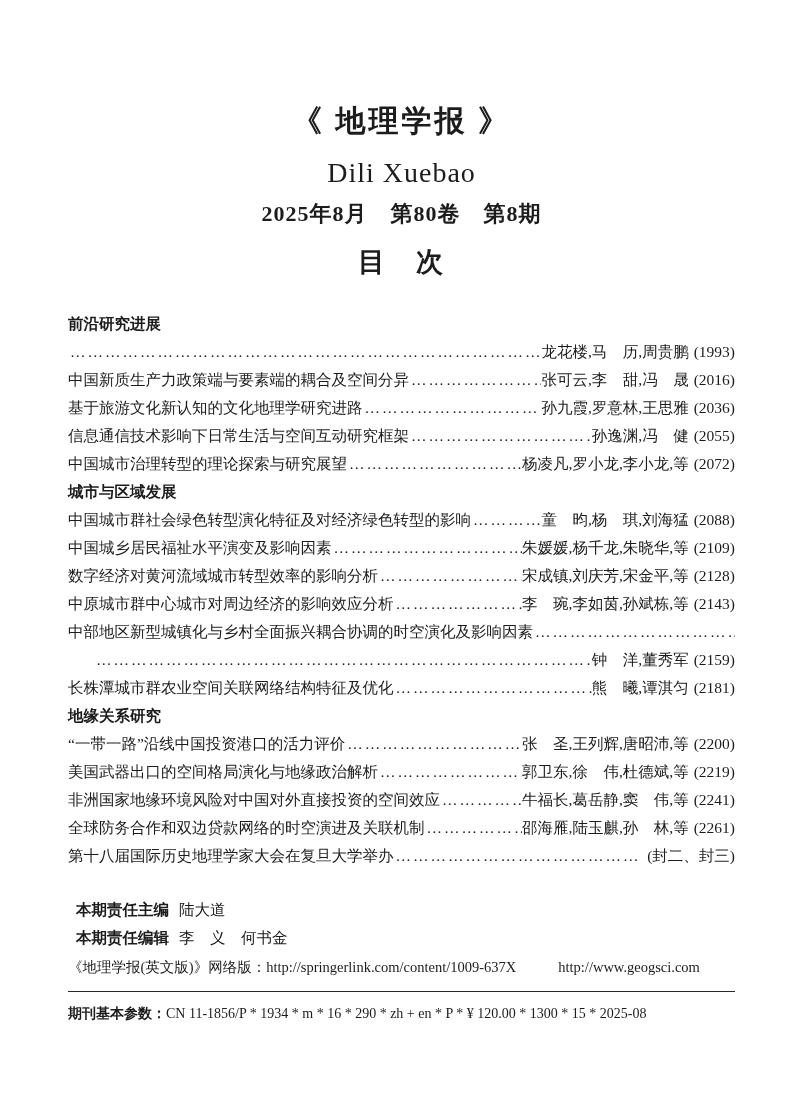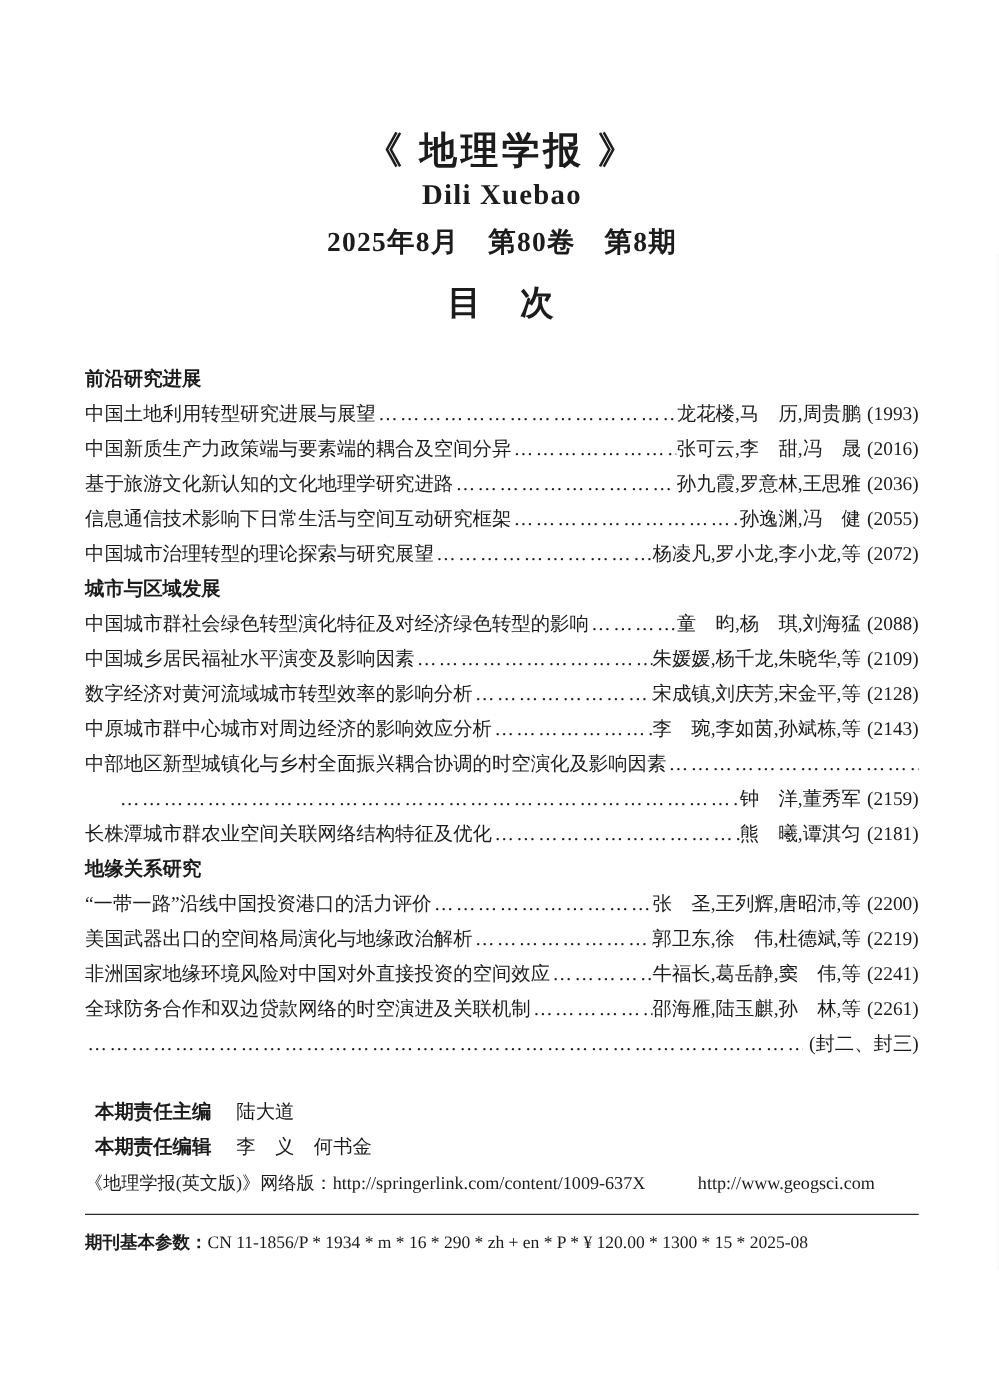--- a/index.html
+++ b/index.html
@@ -10,21 +10,21 @@
     background:#ffffff;
     color:#1c1c1c;
     font-family:"Liberation Serif","DejaVu Serif",serif;
     box-sizing:border-box;
     padding:104px 64px 0 68px;
     overflow:hidden;
   }
   
   .head{text-align:center;}
   .jtitle{font-size:30px;font-weight:bold;letter-spacing:3px;line-height:1.15;}
-  .jpinyin{font-size:23px;font-weight:bold;margin-top:4px;letter-spacing:1px;}
+  .jpinyin{font-size:28px;font-weight:normal;margin-top:18px;letter-spacing:1px;}
   .jissue{font-size:22px;font-weight:bold;margin-top:10px;letter-spacing:1px;}
   .jcontents{font-size:27px;font-weight:bold;margin-top:15px;letter-spacing:2px;}
   
   .toc{margin-top:30px;font-size:15.5px;line-height:28px;}
   .sec-h{
     font-weight:bold;
     font-family:Liberation Serif, serif;
     font-size:15.5px;
   }
   .entry{display:flex;align-items:baseline;overflow:hidden;}
@@ -34,21 +34,21 @@
     letter-spacing:2px;padding:0 2px;
   }
   .entry .auth{white-space:nowrap;flex-shrink:0;}
   .entry .pg{white-space:nowrap;flex-shrink:0;margin-left:5px;}
   .entry-cont{padding-left:26px;}
   
   .editors{margin-top:26px;padding-left:8px;font-size:15.5px;line-height:28px;}
   .ed-label{
     font-weight:bold;
     font-family:"Liberation Sans","DejaVu Sans",sans-serif;
-    margin-right:20px;
+    margin-right:10px;
   }
   .sites{margin-top:2px;font-size:14.5px;line-height:27px;}
   .url{font-family:"Liberation Serif","DejaVu Serif",serif;}
   .url2{margin-left:42px;}
   .rule{border-top:1.5px solid #2a2a2a;margin-top:10px;}
   .params{margin-top:10px;font-size:14px;line-height:22px;white-space:nowrap;}
   .p-label{
     font-weight:bold;
     font-family:"Liberation Sans","DejaVu Sans",sans-serif;
   }
@@ -61,21 +61,20 @@
   <div class="head">
     <div class="jtitle">《 地理学报 》</div>
     <div class="jpinyin">Dili Xuebao</div>
     <div class="jissue">2025年8月　第80卷　第8期</div>
     <div class="jcontents">目　次</div>
   </div>
 
   <div class="toc" id="toc">
       <div class="sec-h">前沿研究进展</div>
       <div class="entry">
-        <span class="t">中国土地利用转型研究进展与展望</span>
         <span class="dots">……………………………………………………………………………………………………………………………………………………………………………………………………………………</span>
         <span class="auth">龙花楼,马　历,周贵鹏</span>
         <span class="pg">(1993)</span>
       </div>
       <div class="entry">
         <span class="t">中国新质生产力政策端与要素端的耦合及空间分异</span>
         <span class="dots">……………………………………………………………………………………………………………………………………………………………………………………………………………………</span>
         <span class="auth">张可云,李　甜,冯　晟</span>
         <span class="pg">(2016)</span>
       </div>
@@ -156,20 +155,21 @@
         <span class="auth">牛福长,葛岳静,窦　伟,等</span>
         <span class="pg">(2241)</span>
       </div>
       <div class="entry">
         <span class="t">全球防务合作和双边贷款网络的时空演进及关联机制</span>
         <span class="dots">……………………………………………………………………………………………………………………………………………………………………………………………………………………</span>
         <span class="auth">邵海雁,陆玉麒,孙　林,等</span>
         <span class="pg">(2261)</span>
       </div>
       <div class="entry">
+        <span class="t">第十八届国际历史地理学家大会在复旦大学举办</span>
         <span class="dots">……………………………………………………………………………………………………………………………………………………………………………………………………………………</span>
         <span class="pg">(封二、封三)</span>
       </div>
     </div>
 
   <div class="editors">
     <div class="ed-line">
       <span class="ed-label">本期责任主编</span><span class="ed-name">陆大道</span>
     </div>
     <div class="ed-line">

